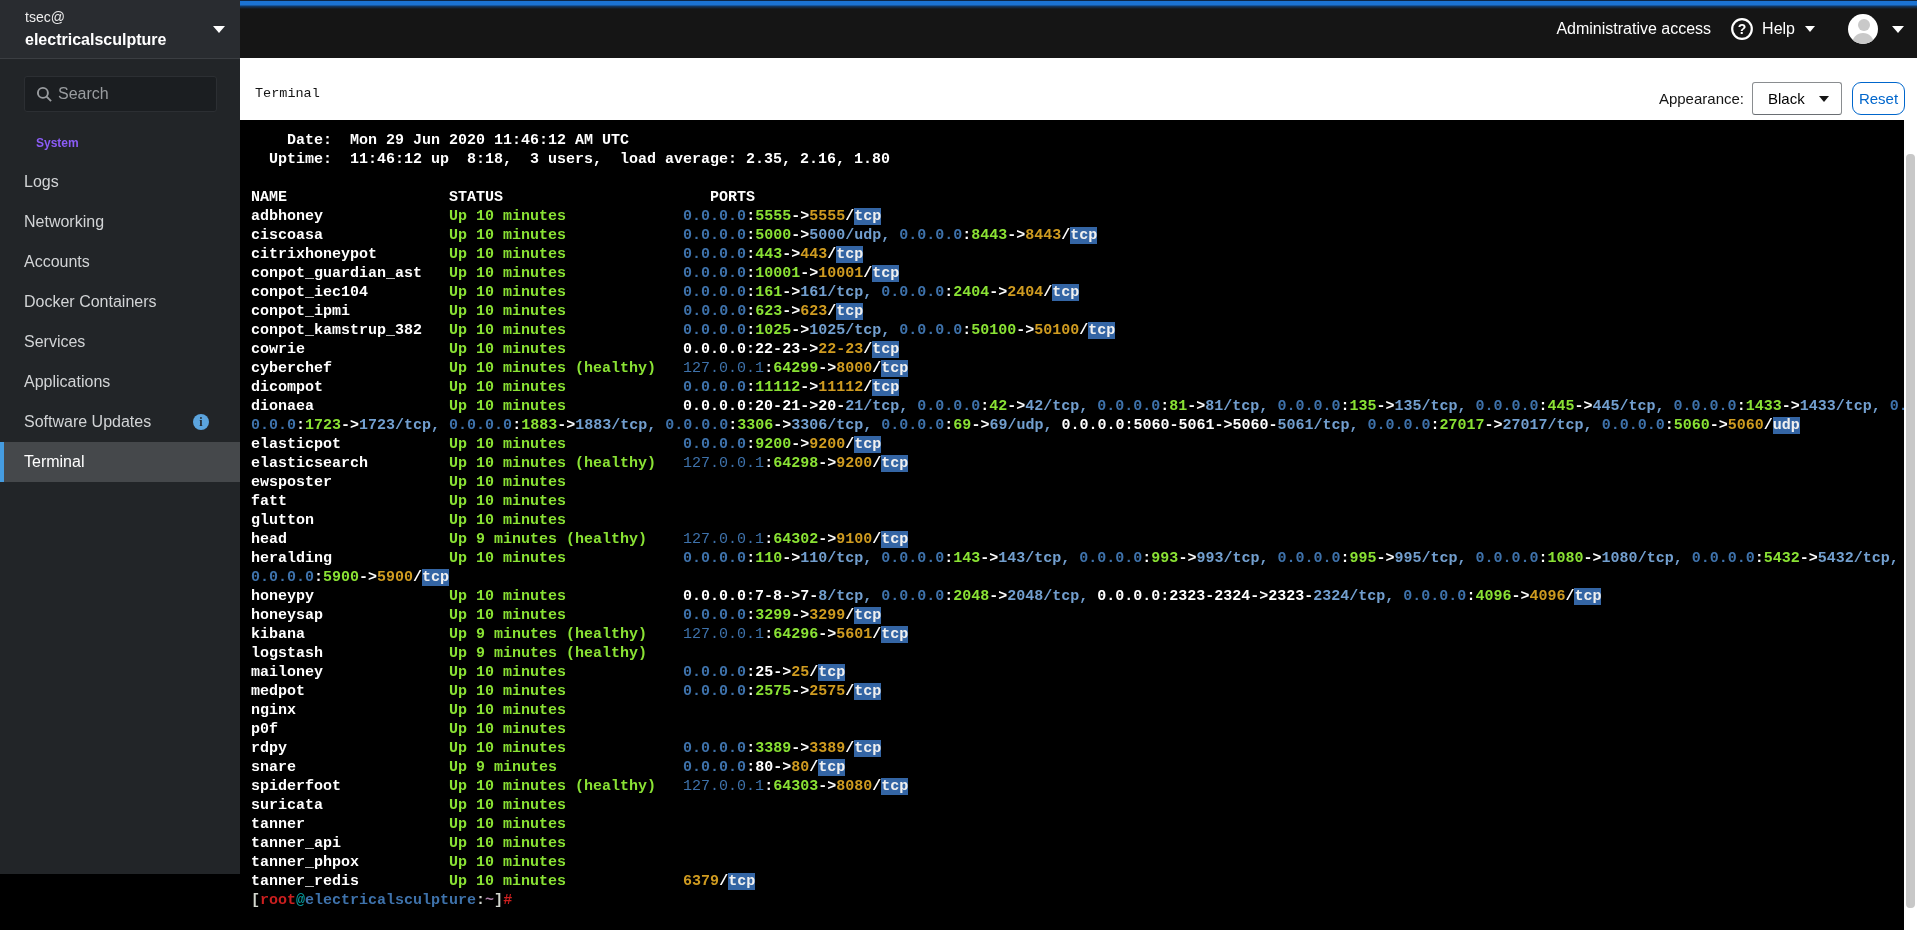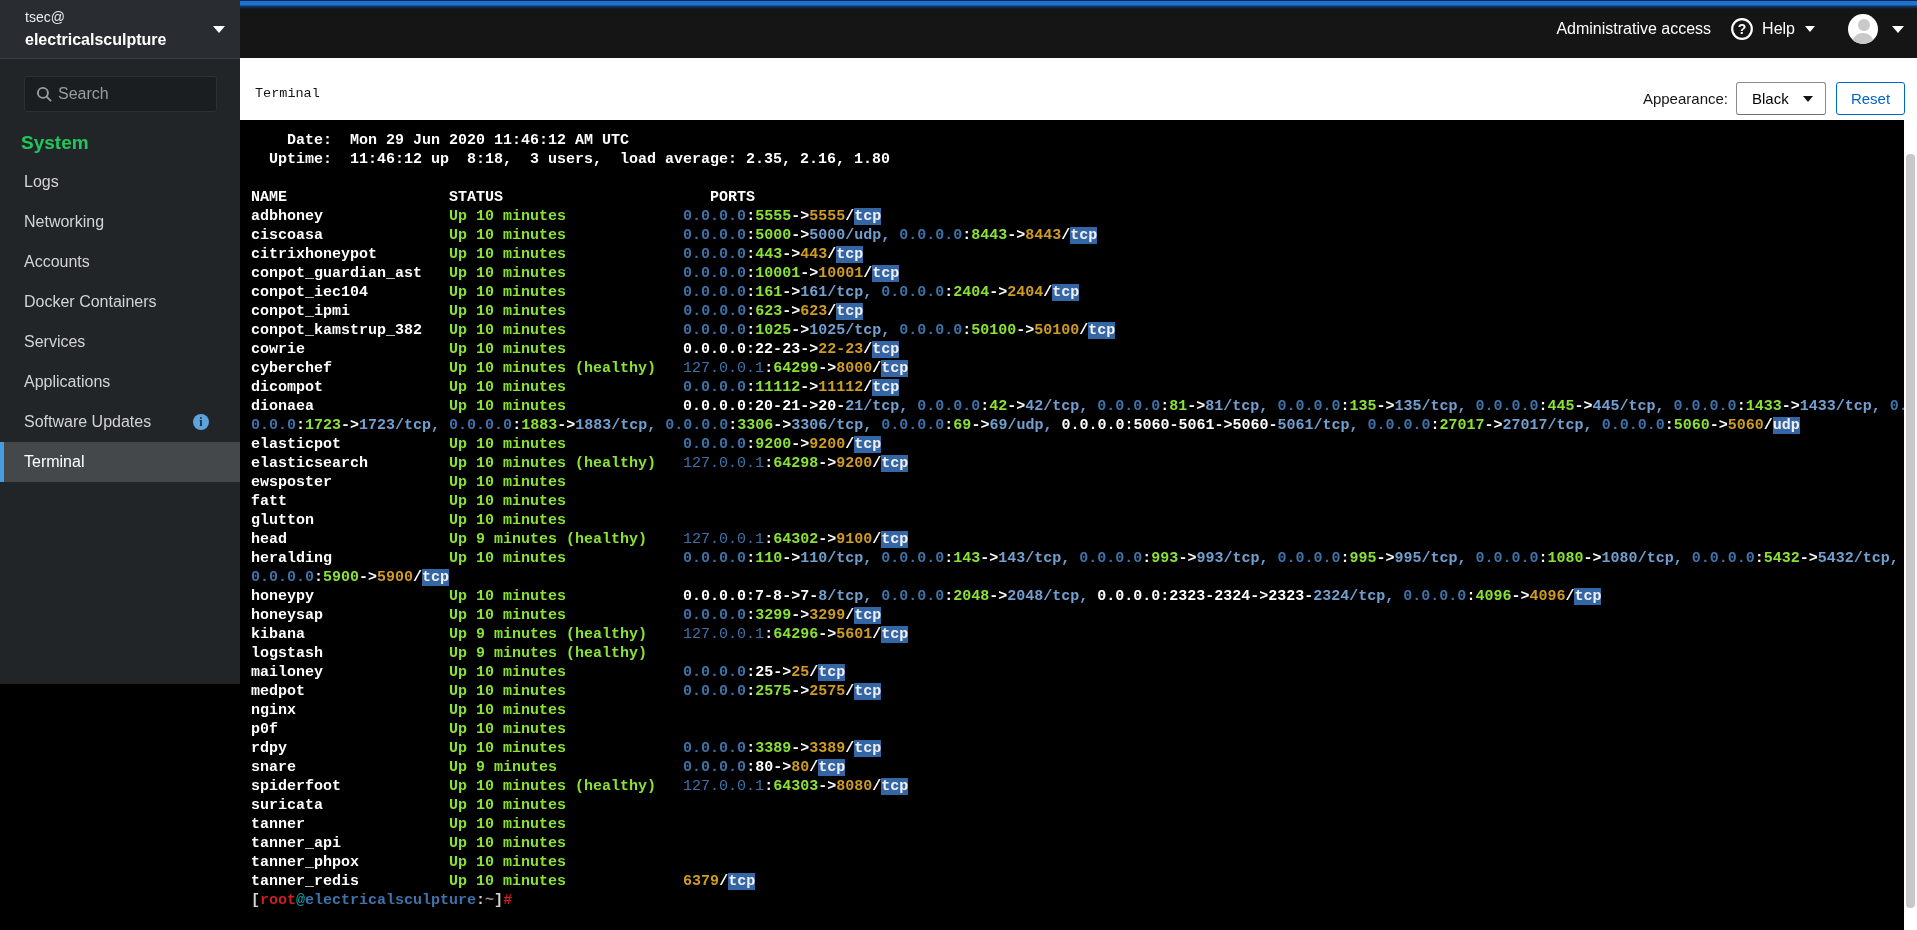--- a/index.html
+++ b/index.html
@@ -1,27 +1,27 @@
 <!DOCTYPE html>
 <html><head><meta charset="utf-8"><title>Terminal</title>
 <style>
 *{margin:0;padding:0;box-sizing:border-box}
 html,body{width:1917px;height:930px;overflow:hidden;background:#000;
   font-family:"Liberation Sans",sans-serif;}
 
-#sidebar{position:absolute;left:0;top:0;width:240px;height:684px;background:#222528;z-index:5}
+#sidebar{position:absolute;left:0;top:0;width:240px;height:874px;background:#222528;z-index:5}
 #brand{position:absolute;left:0;top:0;width:240px;height:59px;background:#292c30;border-bottom:1px solid #3b3e42}
 #brand .u{position:absolute;left:25px;top:9px;font-size:14px;color:#ededed;font-weight:400}
 #brand .h{position:absolute;left:25px;top:31px;font-size:16px;color:#fff;font-weight:700}
 #brand .caret{position:absolute;right:15px;top:26px;width:0;height:0;border-left:6px solid transparent;border-right:6px solid transparent;border-top:7px solid #fff}
 #search{position:absolute;left:24px;top:76px;width:193px;height:36px;background:#1b1e21;border:1px solid #2c2f33;border-radius:3px;color:#9a9da0;font-size:16px;line-height:34px}
 #search svg{position:absolute;left:11px;top:9px}
 #search .ph{position:absolute;left:33px;top:0}
 nav{position:absolute;left:0;top:130px;width:240px}
-.sect{padding:0 0 0 21px;height:32px;line-height:26px;font-size:19px;font-weight:700;color:#22c55e}
+.sect{padding:0 0 0 36px;height:32px;line-height:26px;font-size:12px;font-weight:700;color:#8b5cf6}
 .nit{position:relative;height:40px;line-height:40px;padding-left:24px;font-size:16px;color:#d2d4d6}
 .nit.active{background:#45484b;color:#fff}
 .nit.active:before{content:"";position:absolute;left:0;top:0;width:4px;height:40px;background:#459ce0}
 .sect.t2{margin-top:33px}
 .info{position:absolute;right:31px;top:12px;width:16px;height:16px;border-radius:50%;background:#5ba4de;color:#24272b;font-size:12px;font-weight:700;text-align:center;line-height:16px;font-family:"Liberation Serif",serif}
 
 #masthead{position:absolute;left:240px;top:0;right:0;height:58px;background:#151515}
 #accent{position:absolute;left:0;top:0;right:0;height:10px;background:linear-gradient(to bottom,#0e2746 0,#0e2746 1px,#1b73d3 1px,#1b73d3 5px,#123b6b 6px,#151515 9px)}
 #mright{position:absolute;right:0;top:0;height:58px;display:flex;align-items:center;color:#fff;font-size:16px}
 #admin{margin-right:20px}
@@ -32,21 +32,21 @@
 #avatar .hd{position:absolute;left:9.5px;top:5px;width:12px;height:12px;border-radius:50%;background:#c9c9c9}
 #avatar .bd{position:absolute;left:4px;top:19px;width:22px;height:16px;border-radius:11px 11px 0 0;background:#c9c9c9}
 #acaret{width:0;height:0;border-left:6px solid transparent;border-right:6px solid transparent;border-top:7px solid #fff;margin-right:13px}
 
 #toolbar{position:absolute;left:240px;top:58px;right:0;height:62px;background:#fff}
 #tlabel{position:absolute;left:15px;top:28px;font-family:"Liberation Mono",monospace;font-size:13.5px;color:#151515}
 #tright{position:absolute;right:12px;top:24px;height:33px;display:flex;align-items:center}
 #applbl{font-size:15px;color:#151515;margin-right:8px}
 #sel{width:90px;height:33px;border:1px solid #8a8d90;border-bottom-color:#6a6e73;border-radius:3px;background:#fff;position:relative;font-size:15px;color:#000000;line-height:31px;padding-left:15px;margin-right:10px}
 #sel .sc{position:absolute;right:12px;top:13px;width:0;height:0;border-left:5px solid transparent;border-right:5px solid transparent;border-top:6px solid #151515}
-#reset{width:69px;height:33px;border:1px solid #0066cc;border-radius:3px;background:#fff;color:#0066cc;font-size:15px;text-align:center;line-height:31px}
+#reset{width:53px;height:33px;border:1px solid #0066cc;border-radius:9px;background:#fff;color:#0066cc;font-size:15px;text-align:center;line-height:31px}
 
 #term{position:absolute;left:240px;top:120px;right:0;bottom:0;background:#000}
 #term pre{margin:0;padding:11px 0 0 11px;font-family:"Liberation Mono",monospace;font-size:15px;line-height:19px;font-weight:700;color:#fff;white-space:pre}
 .w{color:#fff}
 .g{color:#8ae234}
 .b{color:#3e72ab}
 .b2{color:#3e72ab;font-weight:400}
 .lb{color:#729fcf}
 .o{color:#cf9b20}
 .hl{color:#f0f0f0;background:#3465a4}

